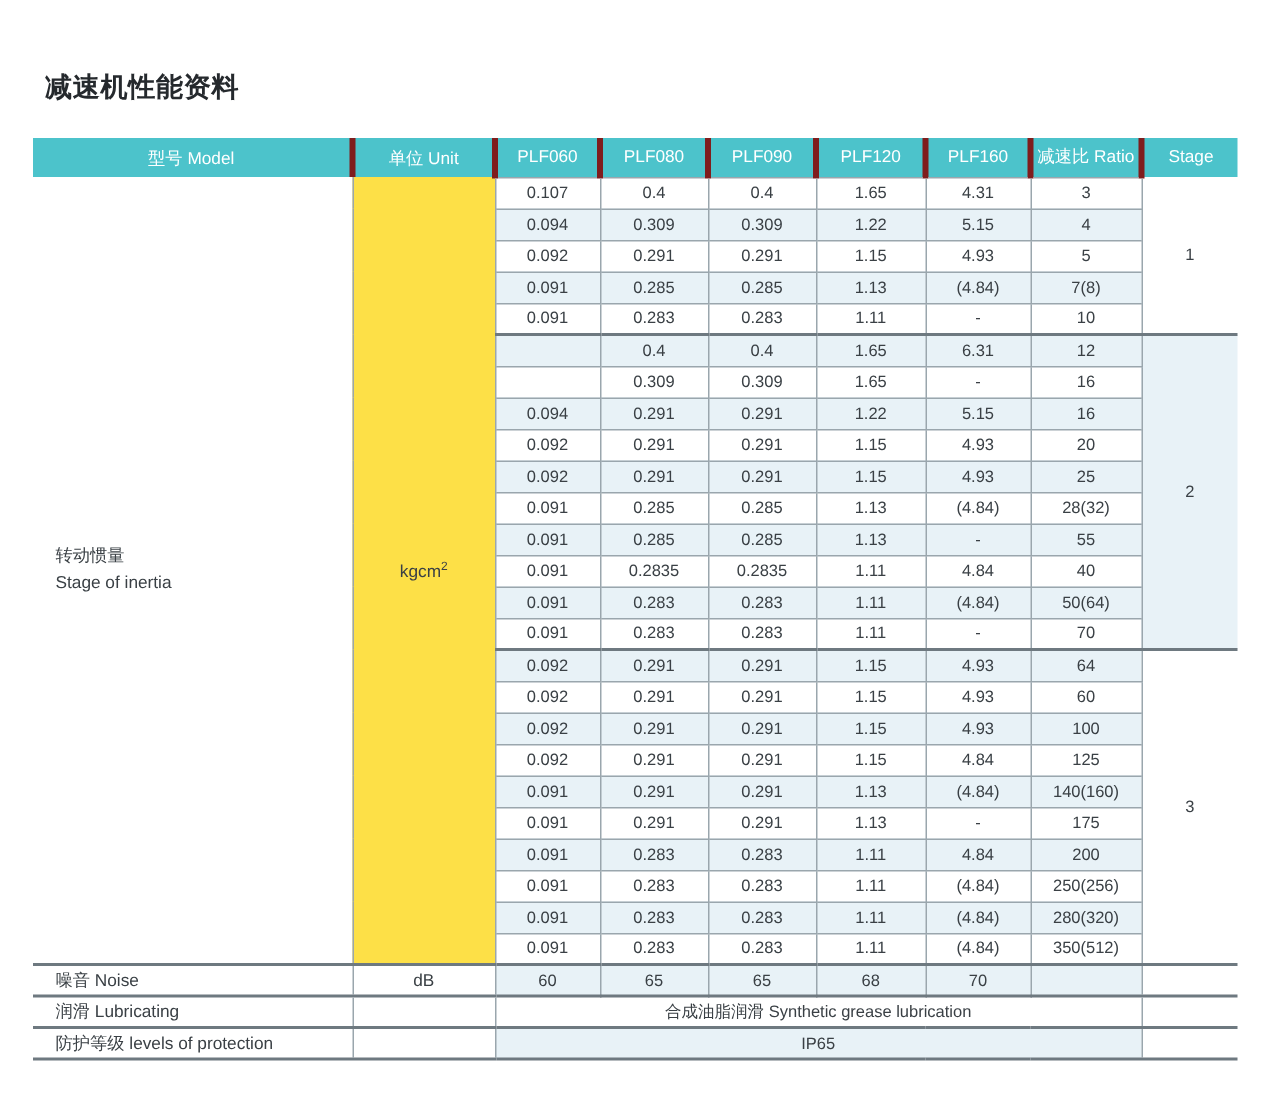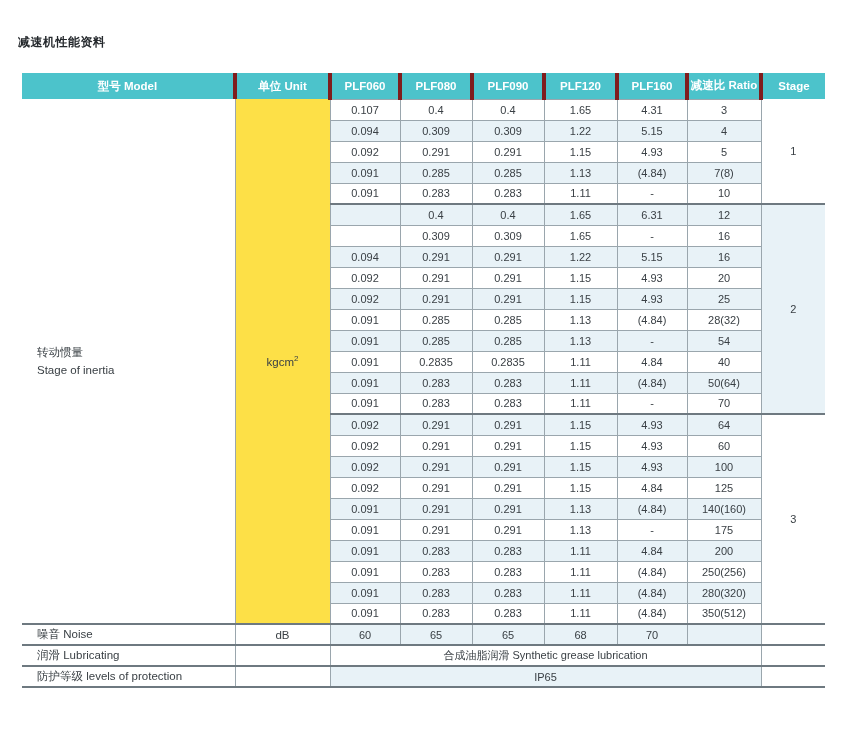--- a/index.html
+++ b/index.html
@@ -10,37 +10,37 @@
     --text:#3a4045;
   }
   *{box-sizing:border-box;}
   html,body{margin:0;padding:0;}
   body{
     width:847px;height:740px;background:#ffffff;
     font-family:"Liberation Sans","DejaVu Sans",sans-serif;
     color:var(--text);
   }
   .page{padding:34px 20px 0 18px;}
-  .title-zh{margin:0;font-size:12px;font-weight:bold;color:#25292d;letter-spacing:.5px;}
+  .title-zh{margin:12px;font-size:18px;font-weight:bold;color:#25292d;letter-spacing:.5px;}
   .title-en{margin-top:7px;font-size:13.5px;color:#2e3338;}
   table{
     border-collapse:collapse;table-layout:fixed;width:803px;
     margin:22px 0 0 4px;
   }
   col.c-model{width:213px}
   col.c-unit{width:95px}
   col.c-p060{width:70px}
   col.c-p080{width:72px}
   col.c-p090{width:72px}
   col.c-p120{width:73px}
   col.c-p160{width:70px}
   col.c-ratio{width:74px}
   col.c-stage{width:64px}
   thead th{
-    background:var(--teal);color:#ffffff;font-weight:bold;
+    background:var(--teal);color:#ffffff;font-weight:normal;
     font-size:11.5px;height:26px;padding:0;
   }
   thead th + th{border-left:4px solid #7f1d1d;}
   tbody tr{height:21px;}
   tbody td{font-size:11px;text-align:center;padding:0;color:var(--text);}
   td.d{border:1px solid var(--grid);}
   tbody tr:nth-child(even) td.d{background:var(--stripe);}
   td.model-cell{
     border-right:1px solid var(--grid);text-align:left;padding-left:15px;
     font-size:11.5px;vertical-align:middle;background:#fff;margin-top:21px;
@@ -183,21 +183,21 @@
           <td class="d">1.13</td>
           <td class="d">(4.84)</td>
           <td class="d">28(32)</td>
         </tr>
         <tr>
           <td class="d">0.091</td>
           <td class="d">0.285</td>
           <td class="d">0.285</td>
           <td class="d">1.13</td>
           <td class="d">-</td>
-          <td class="d">54</td>
+          <td class="d">55</td>
         </tr>
         <tr>
           <td class="d">0.091</td>
           <td class="d">0.2835</td>
           <td class="d">0.2835</td>
           <td class="d">1.11</td>
           <td class="d">4.84</td>
           <td class="d">40</td>
         </tr>
         <tr>

